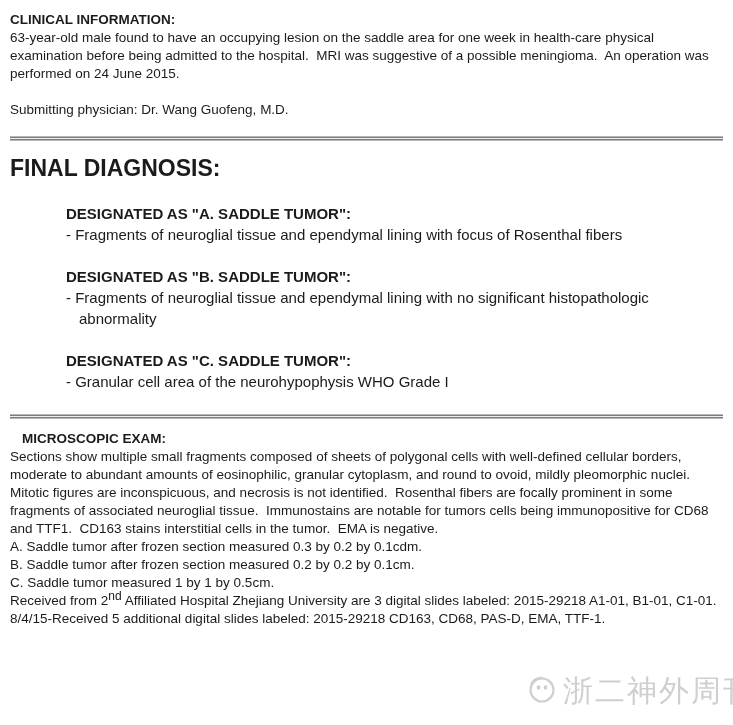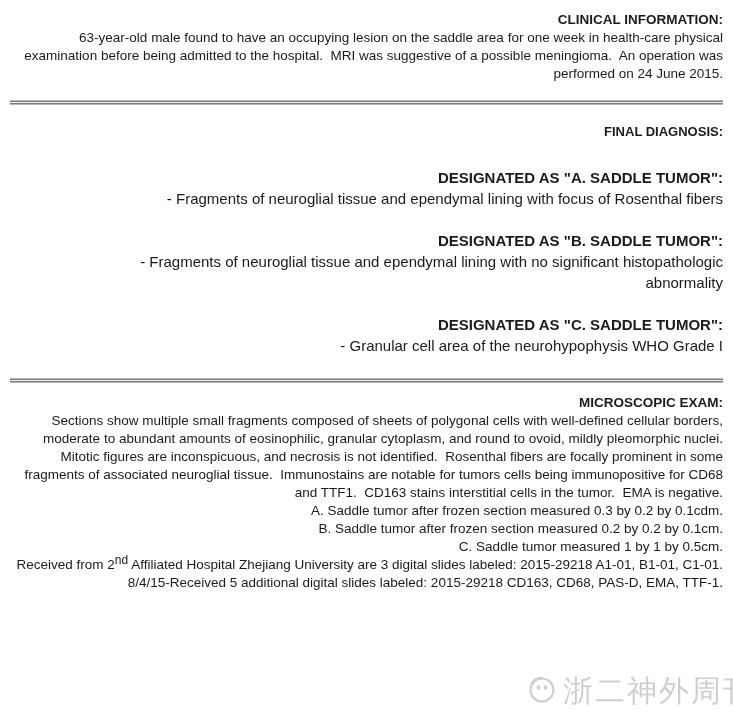--- a/index.html
+++ b/index.html
@@ -9,21 +9,20 @@
     background: #ffffff;
     font-family: "Liberation Sans", sans-serif;
     color: #1b1b1b;
     position: relative;
     overflow: hidden;
   }
   .doc {
     padding: 11px 10px 0 10px;
     font-size: 13.5px;
     line-height: 18px;
-    text-align: right;
   }
   .section-heading {
     font-size: 13.5px;
     font-weight: bold;
     margin: 0;
     line-height: 18px;
   }
   .body-text {
     margin: 0;
     white-space: pre-wrap;
@@ -36,21 +35,21 @@
     margin-top: 17px;
     background: linear-gradient(to bottom,
       #b6b6b6 0px, #b6b6b6 1px,
       #7d7d7d 1px, #7d7d7d 2px,
       #eeeeee 2px, #eeeeee 3px,
       #7d7d7d 3px, #7d7d7d 4px,
       #b6b6b6 4px, #b6b6b6 5px);
   }
   .divider.second { margin-top: 22px; }
   .final-heading {
-    font-size: 13px;
+    font-size: 23px;
     font-weight: bold;
     line-height: 22px;
     margin: 16px 0 0 0;
   }
   .diagnosis-item {
     margin-left: 56px;
     font-size: 15px;
     line-height: 21px;
     margin-top: 21px;
   }
@@ -92,20 +91,21 @@
     text-align: center;
   }
 </style>
 </head>
 <body>
 
 <div class="doc">
 
   <div class="section-heading">CLINICAL INFORMATION:</div>
   <p class="body-text">63-year-old male found to have an occupying lesion on the saddle area for one week in health-care physical examination before being admitted to the hospital.  MRI was suggestive of a possible meningioma.  An operation was performed on 24 June 2015.</p>
+  <p class="body-text submitting">Submitting physician: Dr. Wang Guofeng, M.D.</p>
 
   <div class="divider"></div>
 
   <div class="final-heading">FINAL DIAGNOSIS:</div>
 
   <div class="diagnosis-item first">
     <div class="diagnosis-designation">DESIGNATED AS "A. SADDLE TUMOR":</div>
     <div class="diagnosis-finding">- Fragments of neuroglial tissue and ependymal lining with focus of Rosenthal fibers</div>
   </div>
 

